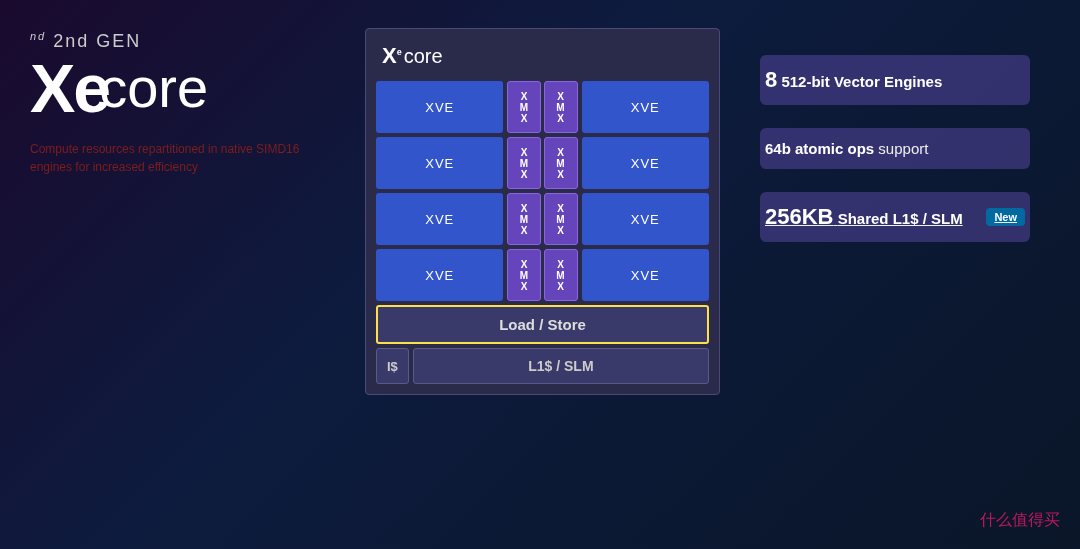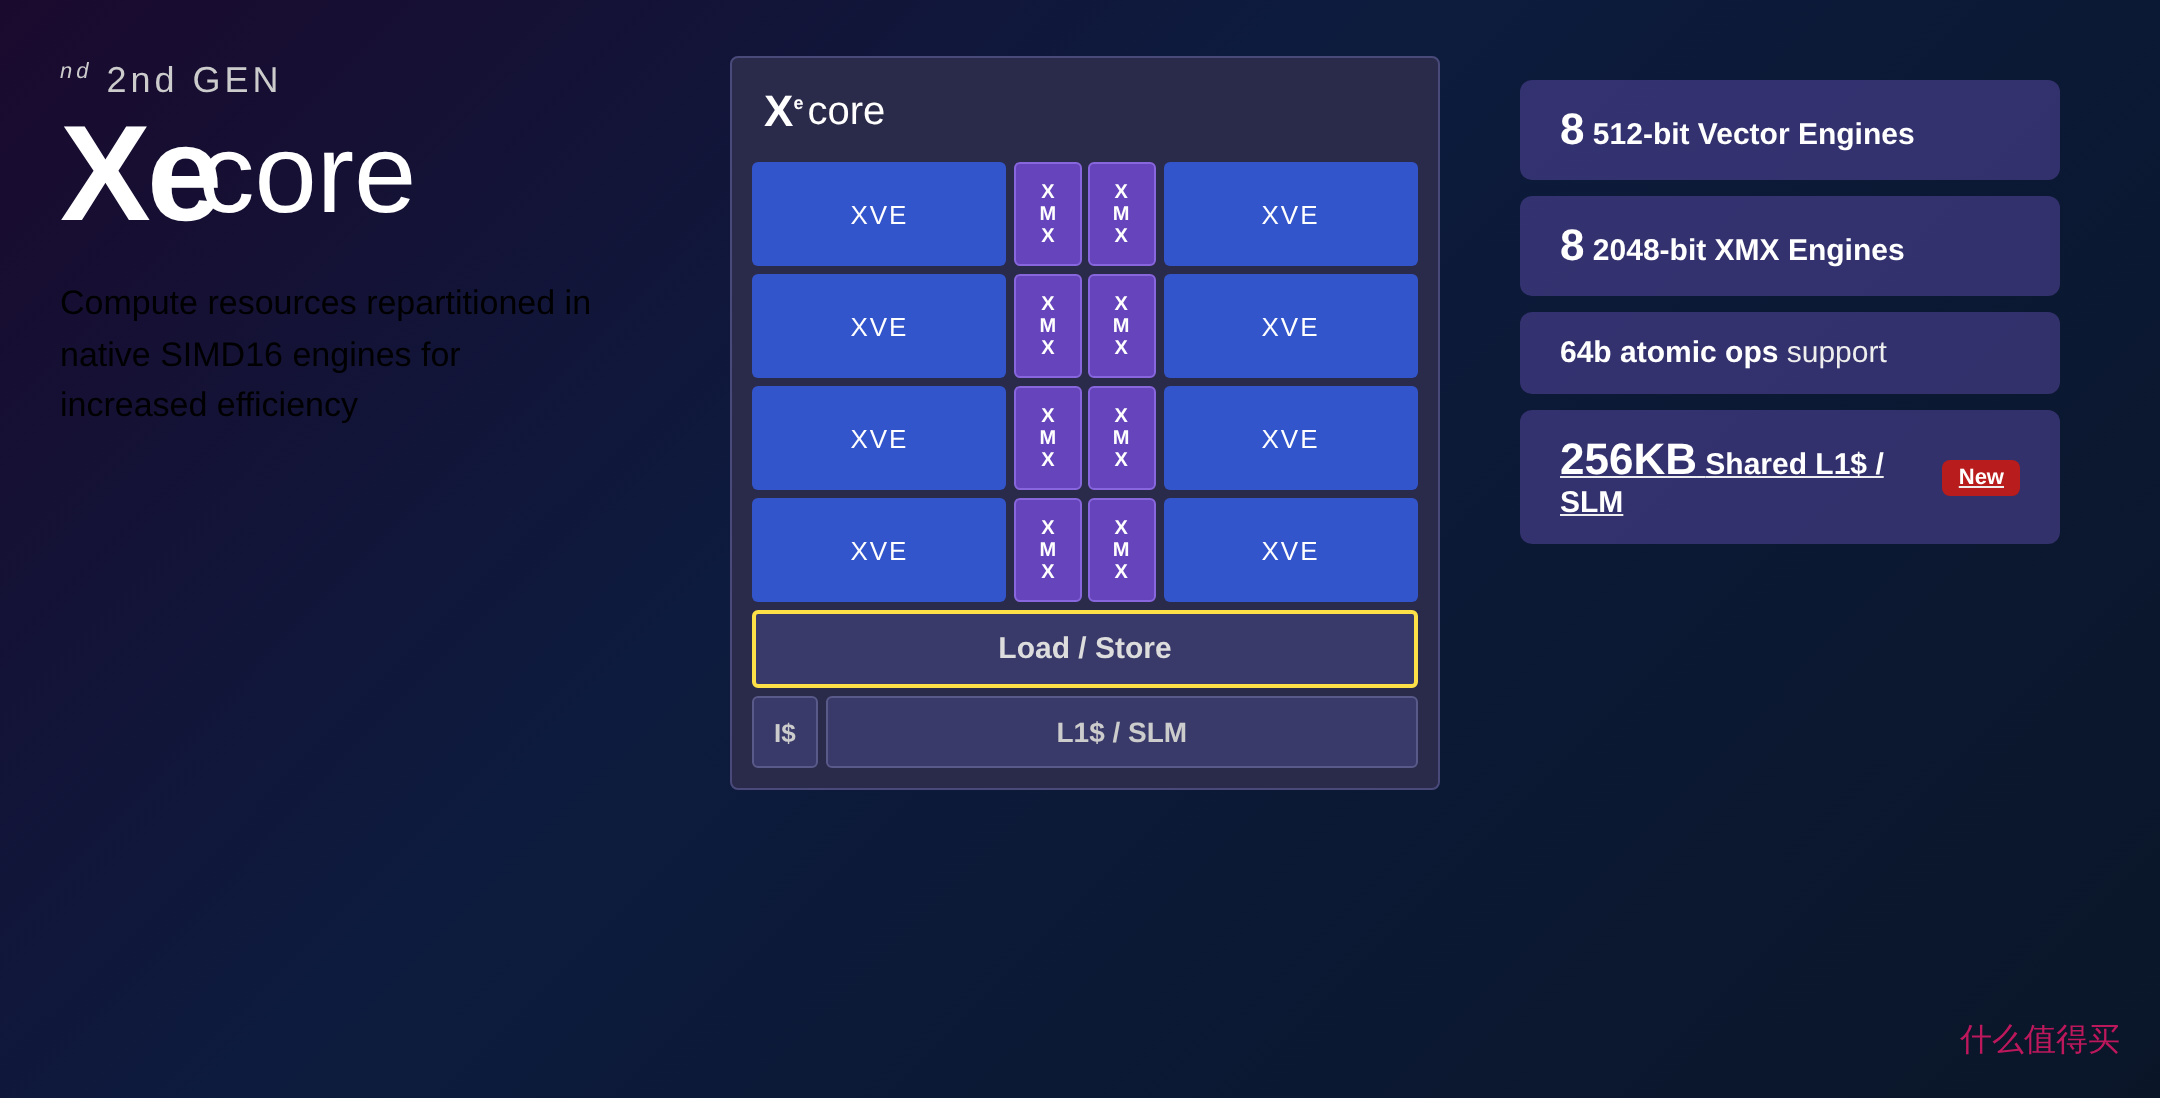--- a/index.html
+++ b/index.html
@@ -55,22 +55,22 @@
 
     .xe-core-text {
       font-size: 56px;
       font-weight: 400;
       color: white;
       margin-left: -10px;
       line-height: 1;
     }
 
     .description {
-      font-size: 17px;
-      color: #000000;
+      font-size: 12px;
+      color: #7f1d1d;
       line-height: 1.5;
       max-width: 270px;
     }
 
     
     .center-section {
       position: absolute;
       left: 365px;
       top: 28px;
       width: 355px;
@@ -211,23 +211,24 @@
       top: 40px;
       width: 270px;
       display: flex;
       flex-direction: column;
       gap: 8px;
     }
 
     .spec-item {
       background: rgba(100, 80, 180, 0.45);
       border-radius: 6px;
-      padding: 12px 20px;
+      padding: 12px 5px;
       font-size: 15px;
       color: #eee;
+      margin-top: 15px;
     }
 
     .spec-item .spec-number {
       font-size: 22px;
       font-weight: 900;
       color: white;
     }
 
     .spec-item .spec-bold {
       font-weight: 700;
@@ -240,21 +241,21 @@
 
     .spec-item-new {
       position: relative;
       display: flex;
       align-items: center;
       justify-content: space-between;
       text-decoration: underline;
     }
 
     .new-badge {
-      background: #b91c1c;
+      background: #0369a1;
       color: white;
       font-size: 11px;
       font-weight: 700;
       padding: 3px 8px;
       border-radius: 4px;
       white-space: nowrap;
     }
 
     .watermark {
       position: absolute;
@@ -369,24 +370,20 @@
   </div>
 </div>
 
 <div class="right-section">
 
   <div class="spec-item">
     <span class="spec-number">8</span>
     <span class="spec-bold">512-bit Vector Engines</span>
   </div>
 
-  <div class="spec-item">
-    <span class="spec-number">8</span>
-    <span class="spec-bold">2048-bit XMX Engines</span>
-  </div>
 
   <div class="spec-item">
     <span class="spec-bold">64b atomic ops</span><span class="spec-normal"> support</span>
   </div>
 
   <div class="spec-item spec-item-new">
     <span>
       <span class="spec-number">256KB</span>
       <span class="spec-bold"> <span>Shared L1$ / SLM</span></span>
     </span>

